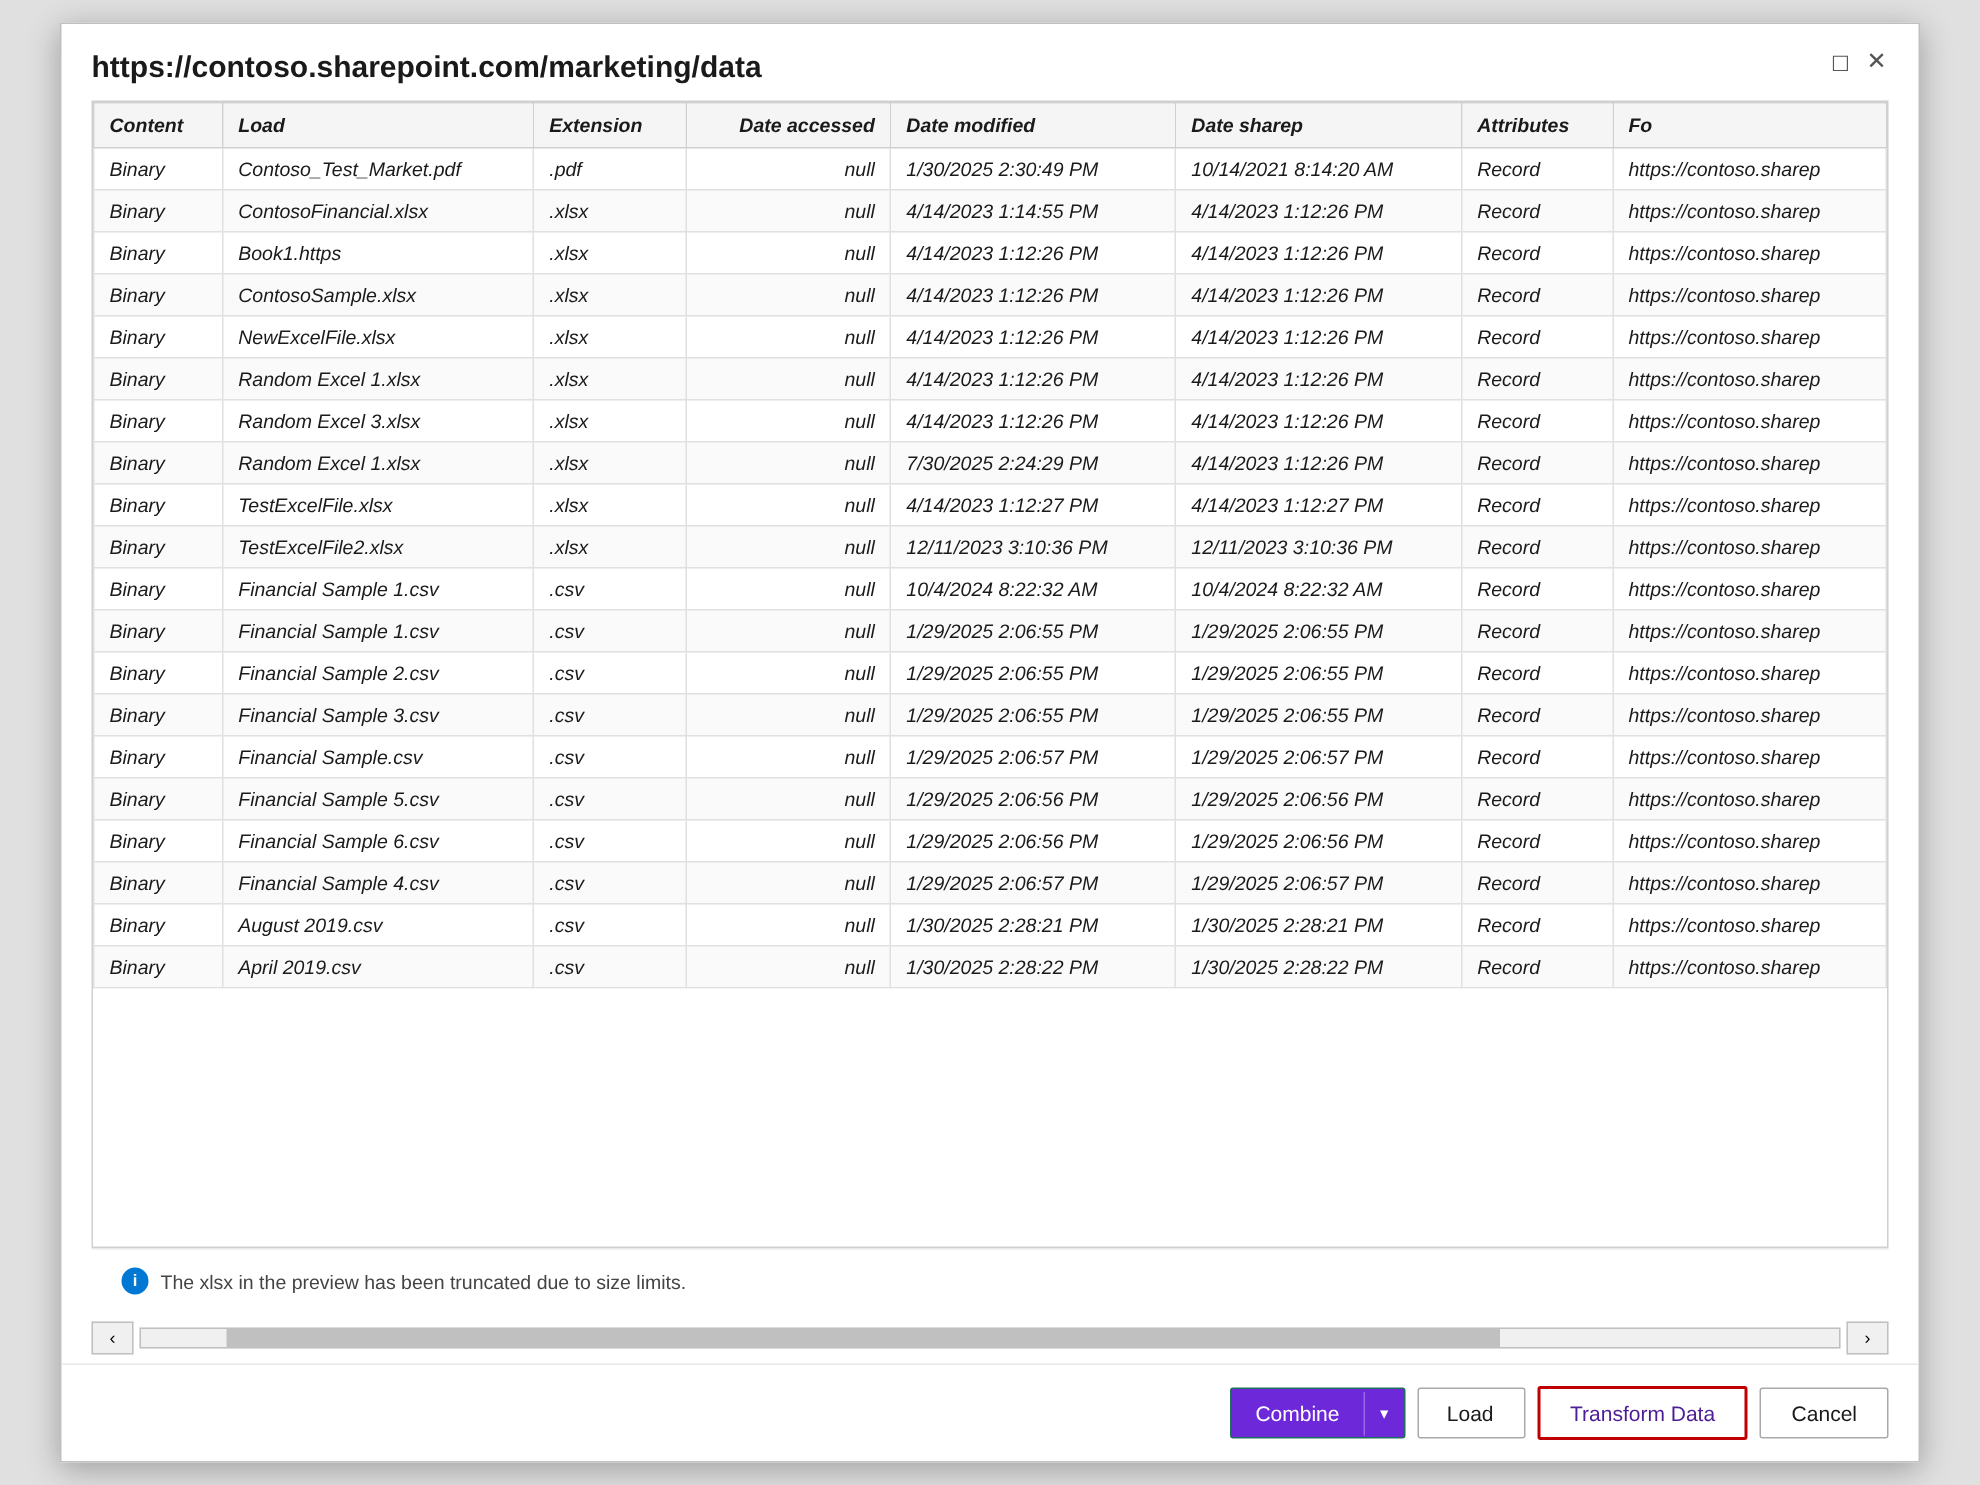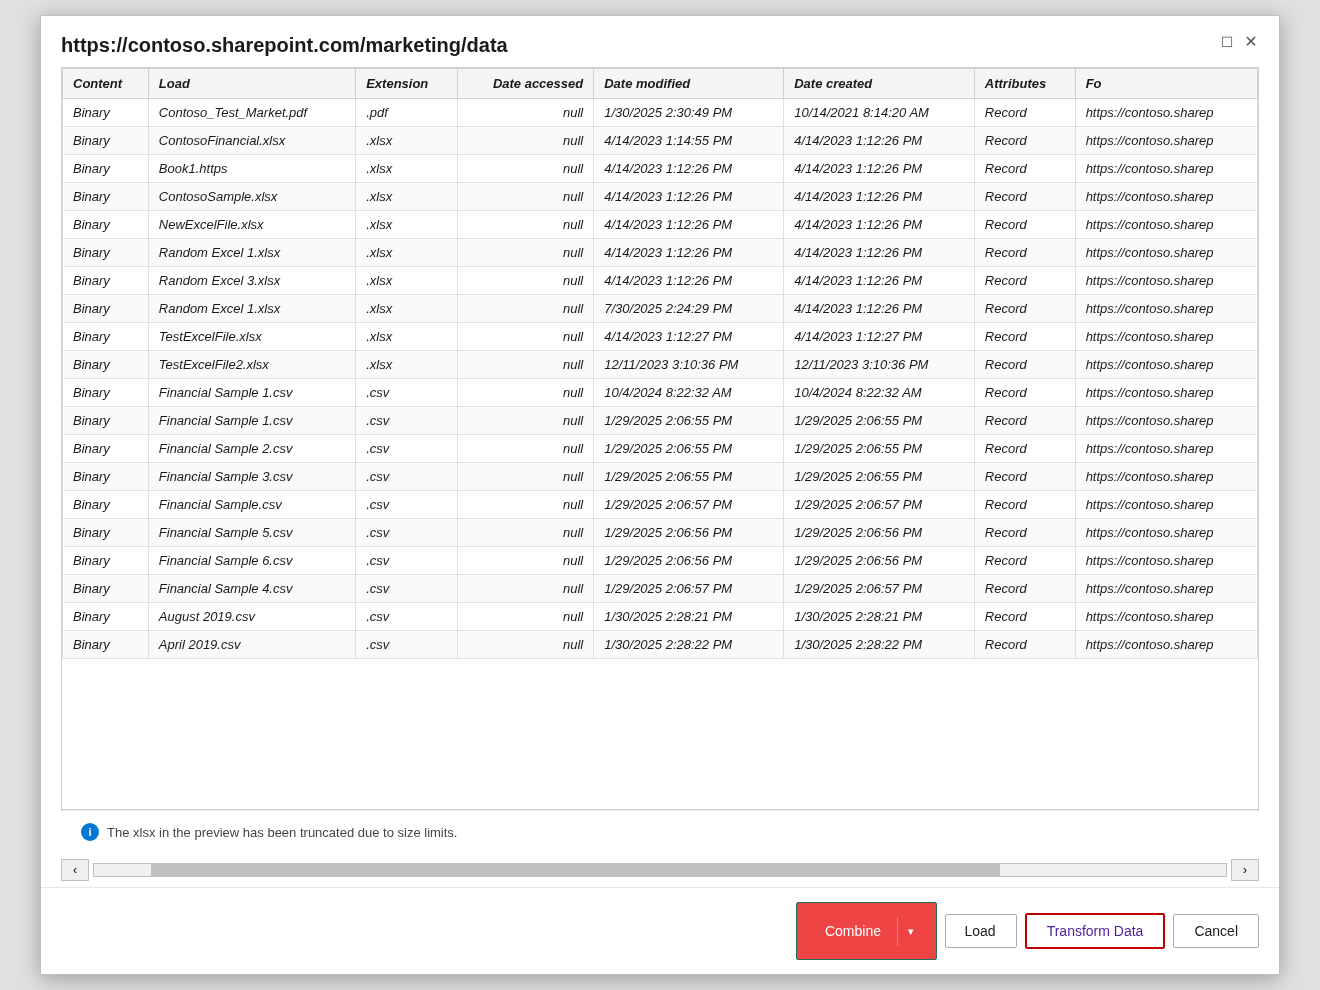--- a/index.html
+++ b/index.html
@@ -154,27 +154,27 @@
       border-top: 1px solid #e8e8e8;
     }
     .btn {
       padding: 8px 20px;
       font-size: 14px;
       cursor: pointer;
       border-radius: 2px;
       font-family: inherit;
     }
     .btn-combine {
-      background: #ef4444;
+      background: #6d28d9;
       color: white;
       border: 1px solid #1e6f5c;
       display: flex;
       align-items: center;
       gap: 0;
-      padding: 12px;
+      padding: 0;
       overflow: hidden;
     }
     .btn-combine-text {
       padding: 8px 16px;
       font-size: 14px;
     }
     .btn-combine-arrow {
       padding: 8px 10px;
       border-left: 1px solid rgba(255,255,255,0.3);
       font-size: 11px;
@@ -218,21 +218,21 @@
     <div class="table-scroll">
       <table>
         <thead>
           <tr>
 
           <th>Content</th>
               <th>Load</th>
               <th>Extension</th>
               <th style="text-align: right;">Date accessed</th>
               <th>Date modified</th>
-              <th>Date created</th>
+              <th>Date sharep</th>
               <th>Attributes</th>
               <th>Fo</th>
             </tr>
         </thead>
         <tbody id="table-body">
 
         <tr>
               <td>Binary</td>
               <td>Contoso_Test_Market.pdf</td>
               <td>.pdf</td>

